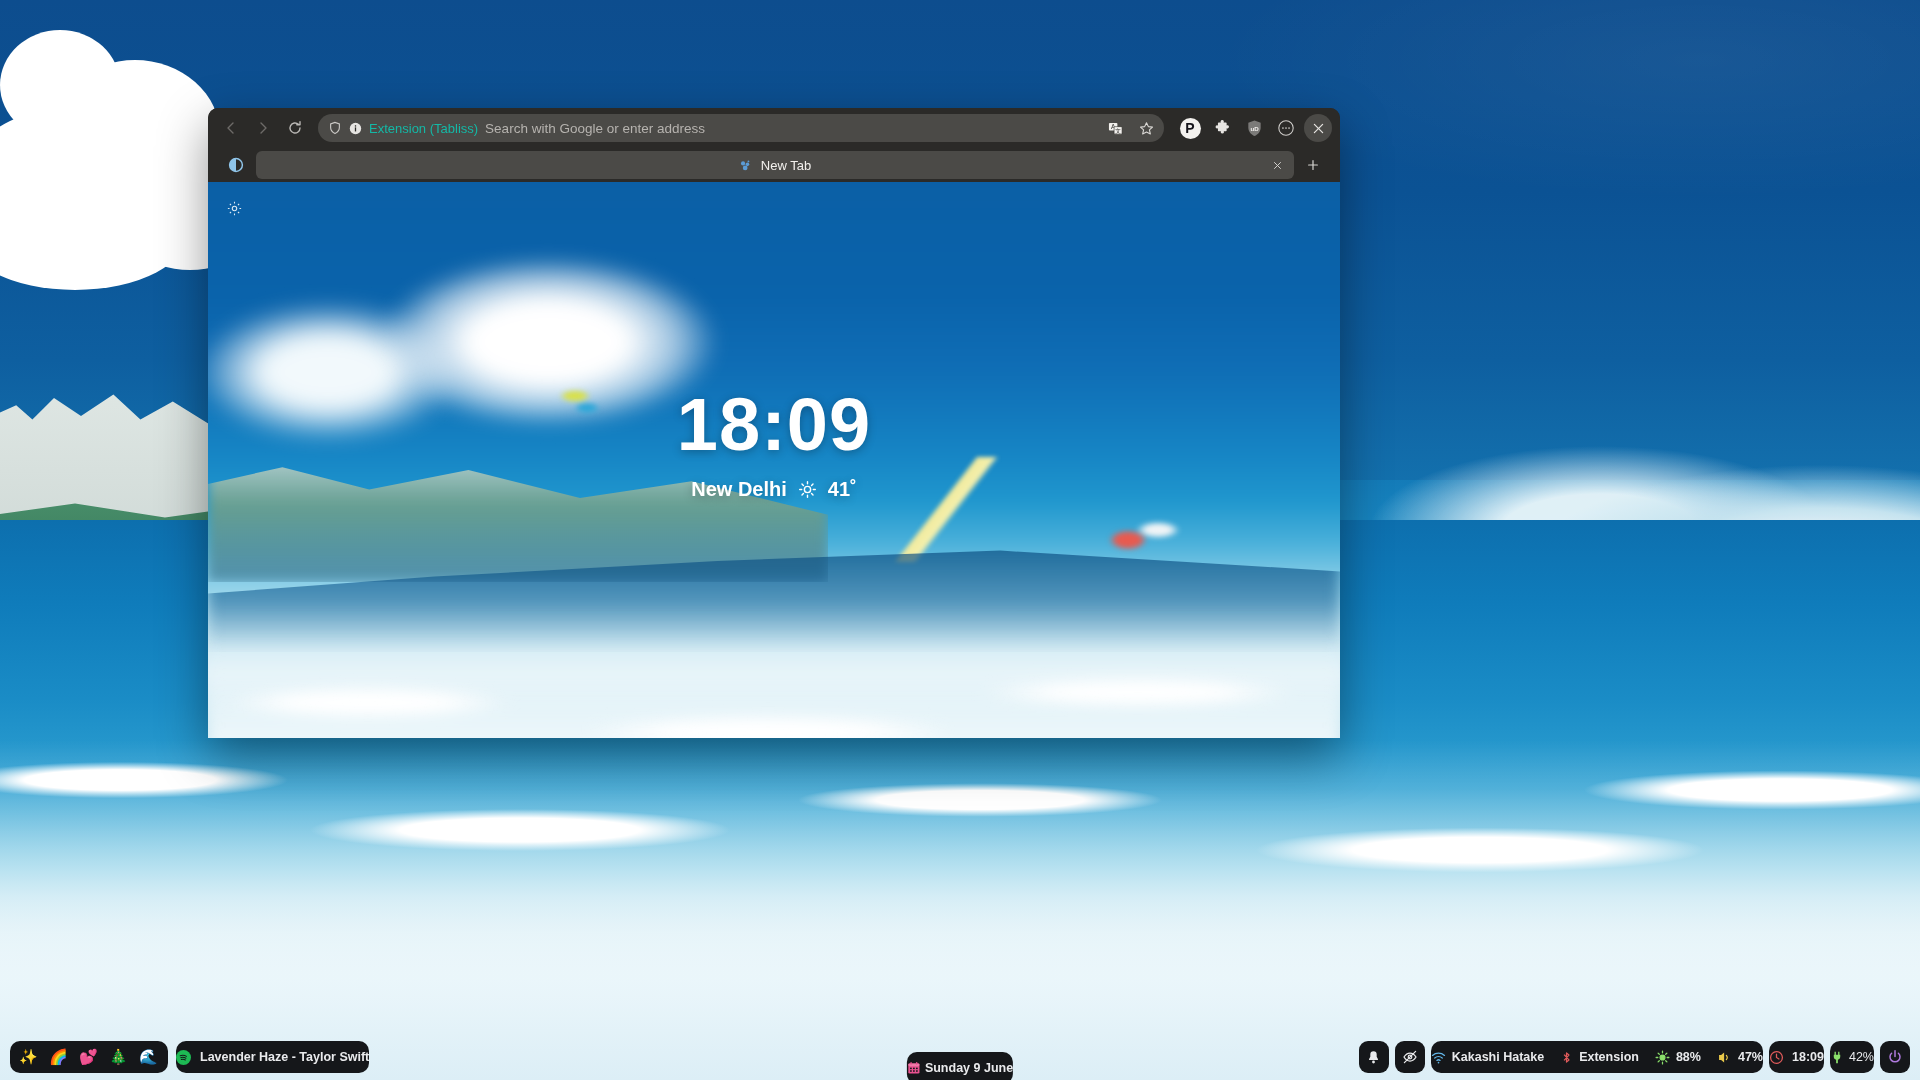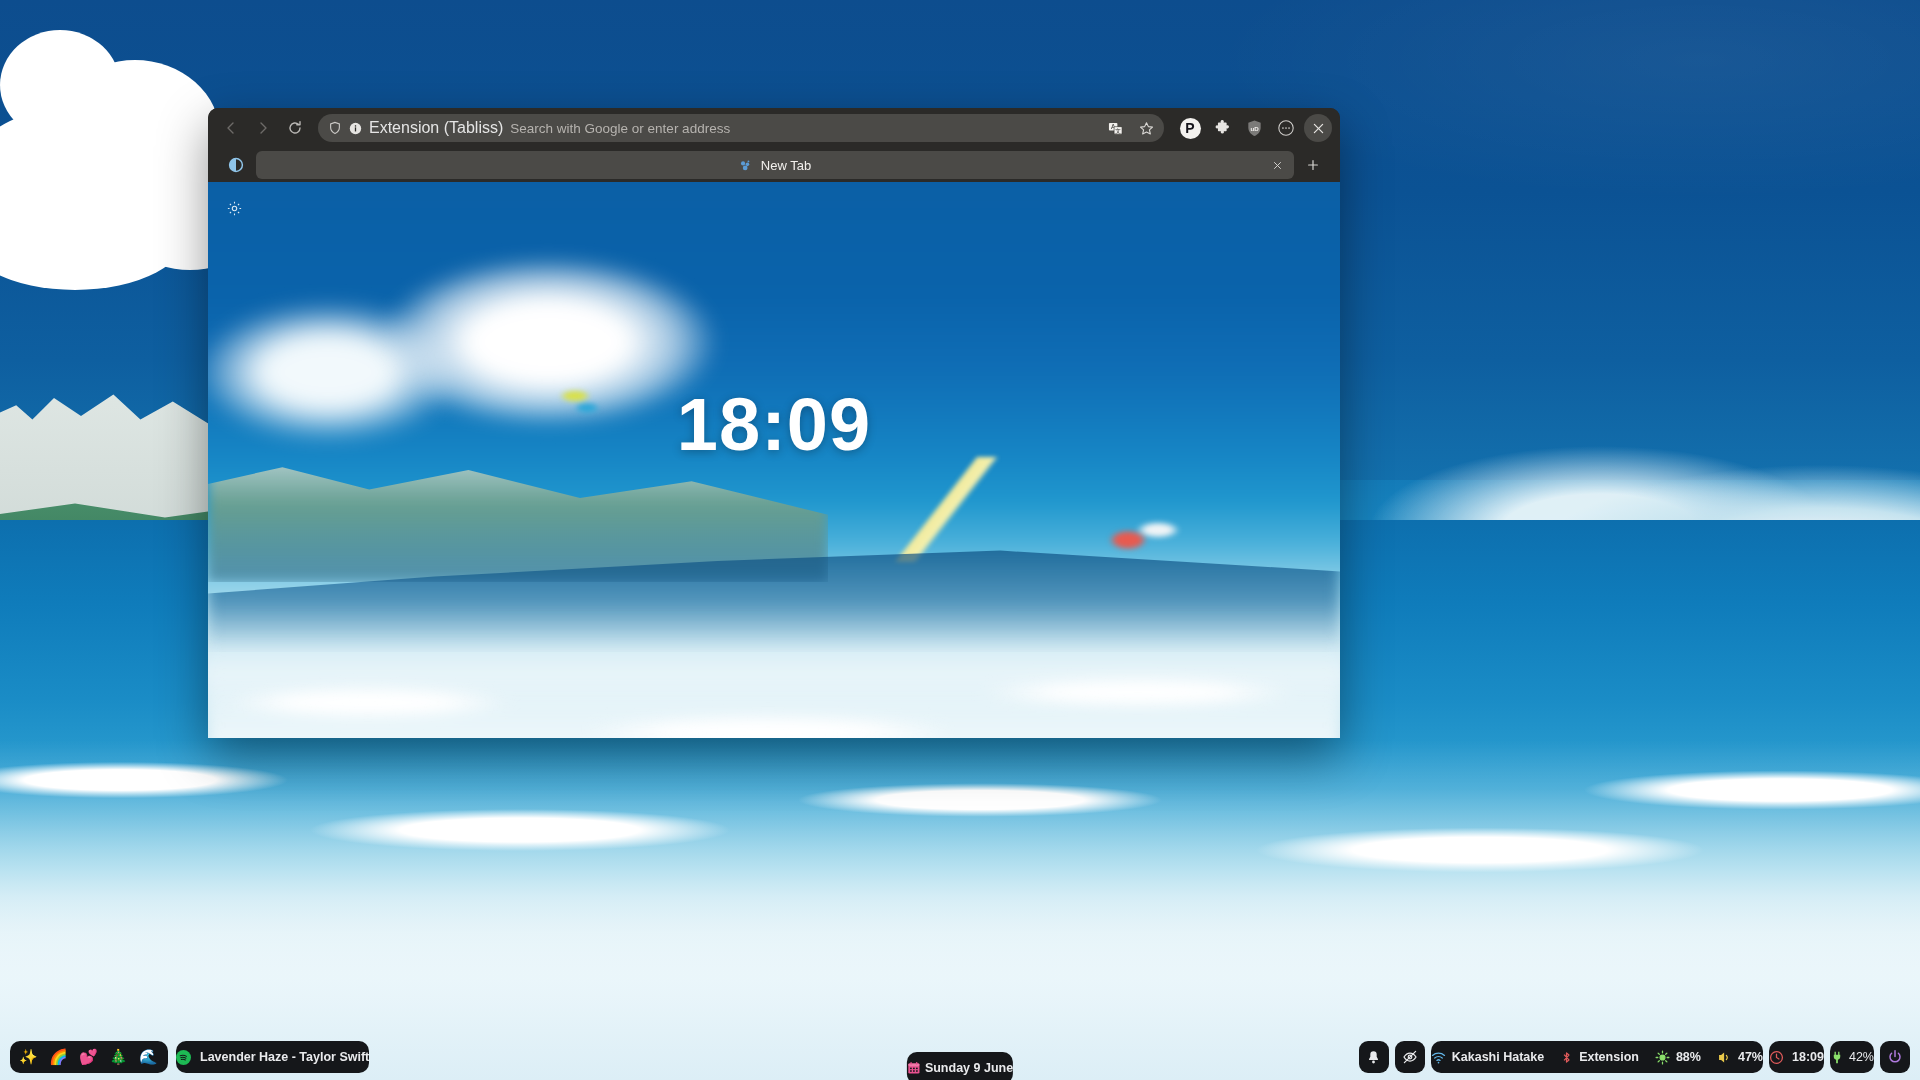--- a/index.html
+++ b/index.html
@@ -89,21 +89,21 @@
   .navbtn.disabled{ color:#6d6b68; }
   .navbtn svg{ display:block; }
   #urlbar{
     flex:1 1 auto; height:28px; margin:0 8px 0 6px;
     background:#4b4a47; border-radius:14px;
     display:flex; align-items:center; padding:0 6px 0 10px;
     gap:7px; min-width:0;
   }
   #urlbar .shield{ color:#c9c7c4; display:flex; }
   #urlbar .infoi{ color:#e6e4e1; display:flex; }
-  .ext-label{ color:#e5e5e5; font-size:16px; white-space:nowrap;text-align:center; }
+  .ext-label{ color:#14b8a6; font-size:13px; white-space:nowrap;text-align:center; }
   .url-placeholder{ color:#b6b3af; font-size:13.5px; flex:1 1 auto; white-space:nowrap; overflow:hidden; }
   .urlicon{ width:24px; height:24px; display:flex; align-items:center; justify-content:center; color:#d9d7d4; flex:0 0 auto; }
   .tb-icon{
     width:28px; height:28px; border-radius:50%;
     display:flex; align-items:center; justify-content:center; flex:0 0 auto;
     margin-left:2px;
   }
   #avatarP{
     width:21px;height:21px;border-radius:50%;background:#f3f1ee;color:#15141a;
     font-size:14px;font-weight:bold;display:flex;align-items:center;justify-content:center;
@@ -378,20 +378,30 @@
 
     <div id="gear-btn">
       <svg width="17" height="17" viewBox="0 0 20 20" fill="none" stroke="currentColor" stroke-width="1.3">
         <circle cx="10" cy="10" r="2.6"></circle>
         <path d="M10 2.2v2M10 15.8v2M2.2 10h2M15.8 10h2M4.5 4.5l1.4 1.4M14.1 14.1l1.4 1.4M15.5 4.5l-1.4 1.4M5.9 14.1l-1.4 1.4"></path>
       </svg>
     </div>
 
     <div id="tabliss-center">
       <div id="clock">18:09</div>
+      <div id="weather">
+        <span>New Delhi</span>
+        <span class="sun">
+          <svg width="19" height="19" viewBox="0 0 20 20" fill="none" stroke="#ffffff" stroke-width="1.5" stroke-linecap="round">
+            <circle cx="10" cy="10" r="3.3"></circle>
+            <path d="M10 1.8v2.1M10 16.1v2.1M1.8 10h2.1M16.1 10h2.1M4.2 4.2l1.5 1.5M14.3 14.3l1.5 1.5M15.8 4.2l-1.5 1.5M5.7 14.3l-1.5 1.5"></path>
+          </svg>
+        </span>
+        <span>41˚</span>
+      </div>
     </div>
   </div>
 </div>
 
 <div id="taskbar">
 
   <div class="bar-pill" id="workspaces">
     <span class="ws">✨</span>
     <span class="ws">🌈</span>
     <span class="ws">💕</span>

